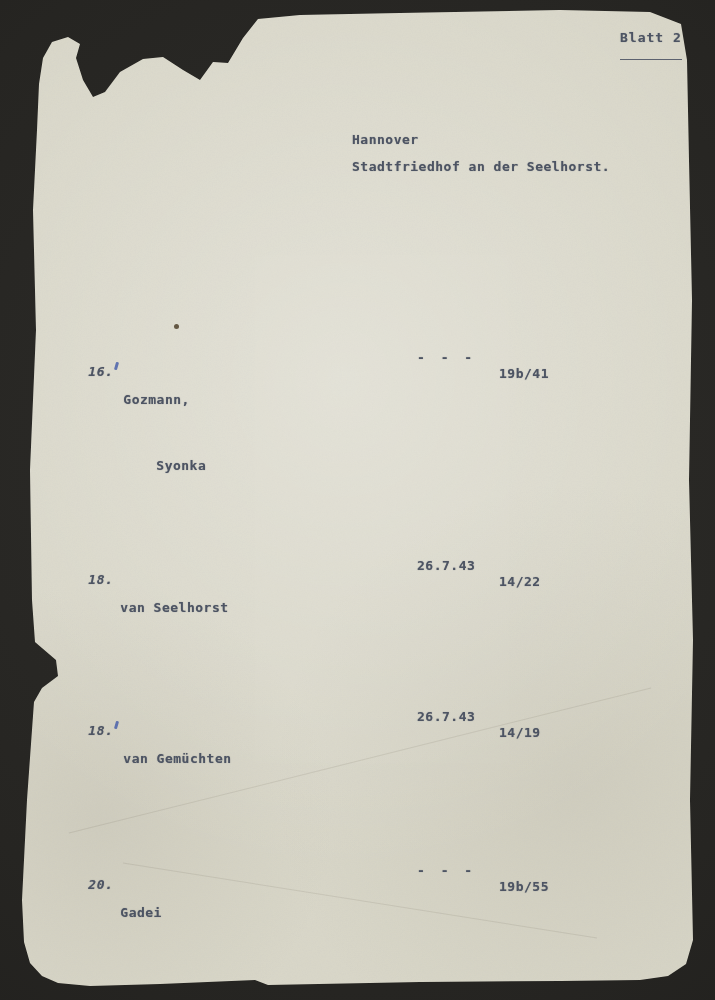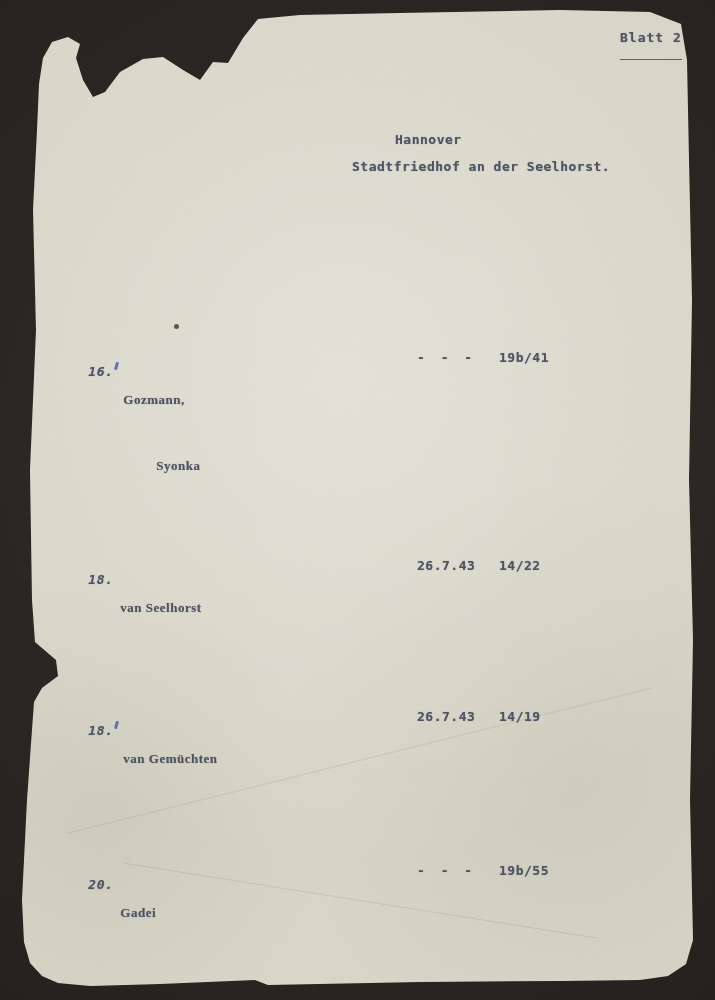--- a/index.html
+++ b/index.html
@@ -46,37 +46,37 @@
     color:#4d5463;
     text-shadow:0 0 1px rgba(77,84,99,0.55);
     white-space:pre;
   }
   .blatt{
     position:absolute;left:620px;top:31px;
     border-bottom:1.5px solid rgba(70,78,95,0.85);
     padding-bottom:14px;letter-spacing:1px;
   }
   .header{position:absolute;left:352px;top:133px;}
-  .header .h1{margin-left:43px;margin-bottom:13px;}
+  .header .h1{margin-bottom:13px;}
 
   
   .list{position:absolute;left:55px;top:351px;width:600px;}
   .row{position:relative;}
   .num{display:inline-block;width:30px;vertical-align:top;font-style:italic;}
   .bluemark{
     display:none;width:3px;height:8px;background:#3e57a8;opacity:.78;
     transform:rotate(16deg);border-radius:1px;
     position:relative;top:-3px;left:-3px;vertical-align:top;
   }
   .bluemark.show{display:inline-block;}
-  .namecol{display:inline-block;vertical-align:top;margin-left:2px;font-family:Liberation Serif, serif;}
+  .namecol{display:inline-block;vertical-align:top;margin-left:2px;}
   .n2{margin-left:30px;}
   .date{position:absolute;left:362px;top:0;}
   .dashes .date{letter-spacing:4px;}
-  .grave{position:absolute;left:444px;top:0;}
+  .grave{position:absolute;left:444px;top:16px;}
 
   .r16{margin-bottom:16px;}  .r16 .n2{margin-left:33px;margin-top:24px;}
   .r17{margin-bottom:11px;}
   .r18{margin-bottom:14px;}
   .r19{margin-bottom:16px;}
   .r20{margin-bottom:13px;}
 
   
   .pencil i{position:absolute;display:block;background:#3b3a34;}
   .pencil .pm1{left:110px;top:29px;width:8px;height:5px;clip-path:polygon(0 60%,100% 0,70% 100%);}

